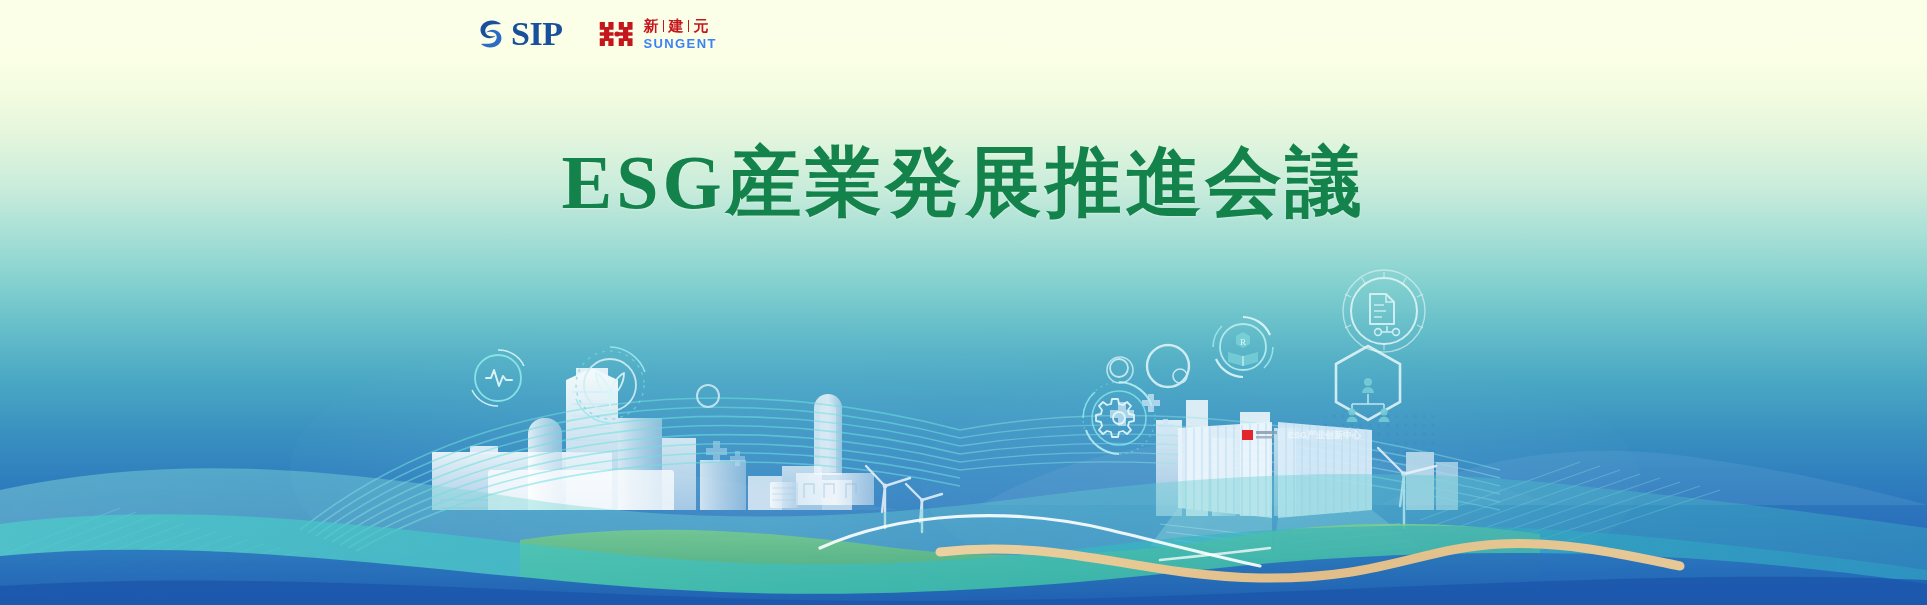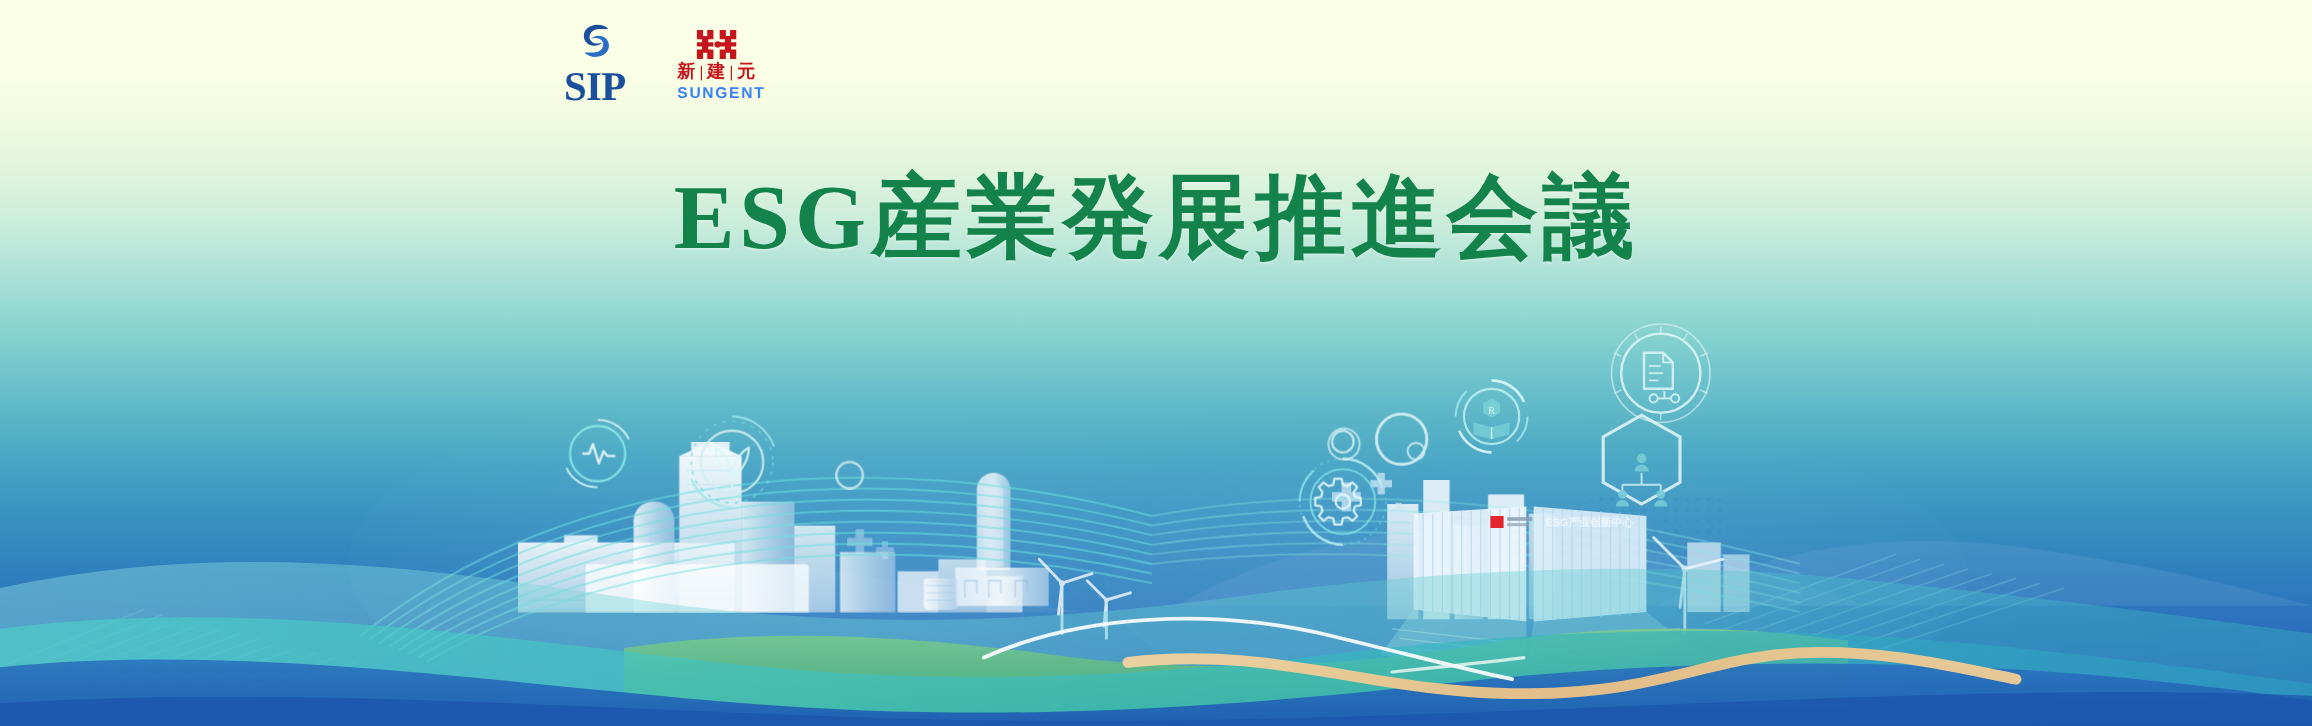--- a/index.html
+++ b/index.html
@@ -41,21 +41,21 @@
   
   #logo-row {
     position: absolute;
     left: 472px;
     top: 15px;
     display: flex;
     align-items: center;
     gap: 36px;
     z-index: 40;
   }
-  .logo-block { display: flex; align-items: center; flex-direction: column; }
+  .logo-block { display: flex; align-items: center; }
   #sip-logo { gap: 3px; }
   #sip-mark { width: 38px; height: 38px; display: block; }
   #sip-text {
     font-family: "Liberation Serif", serif;
     font-weight: 700;
     font-size: 34px;
     letter-spacing: -0.5px;
     color: #1a4f9c;
     line-height: 1;
     margin-left: -2px;

